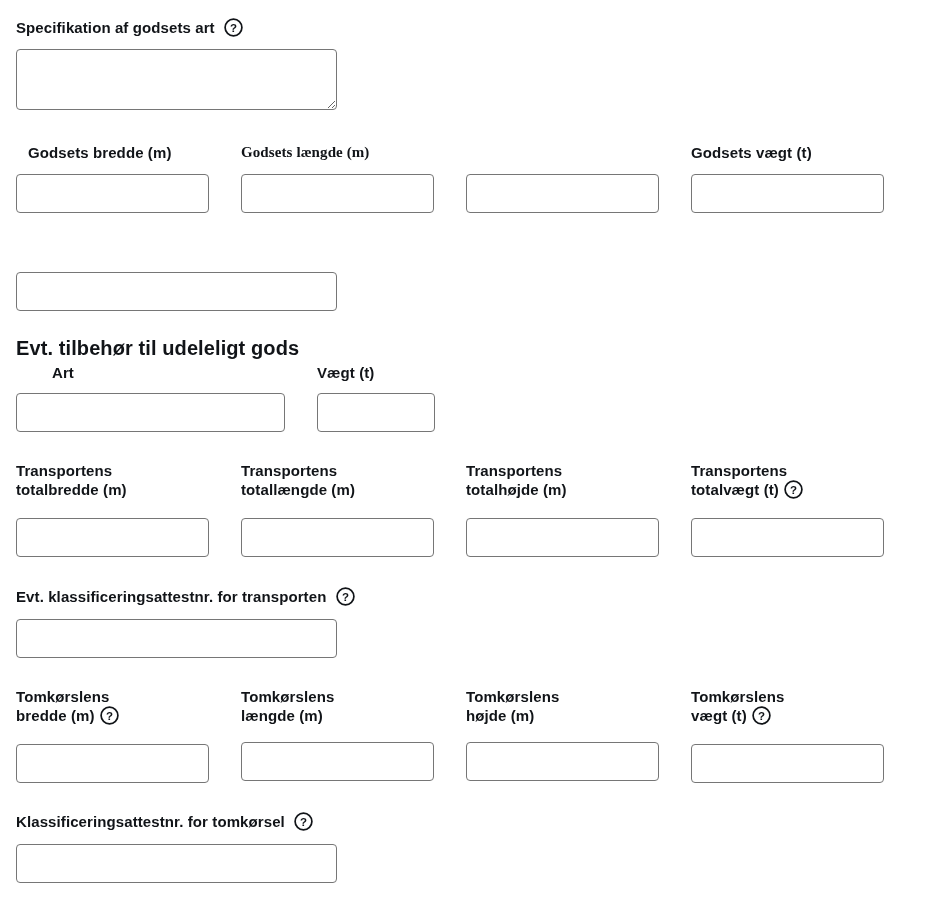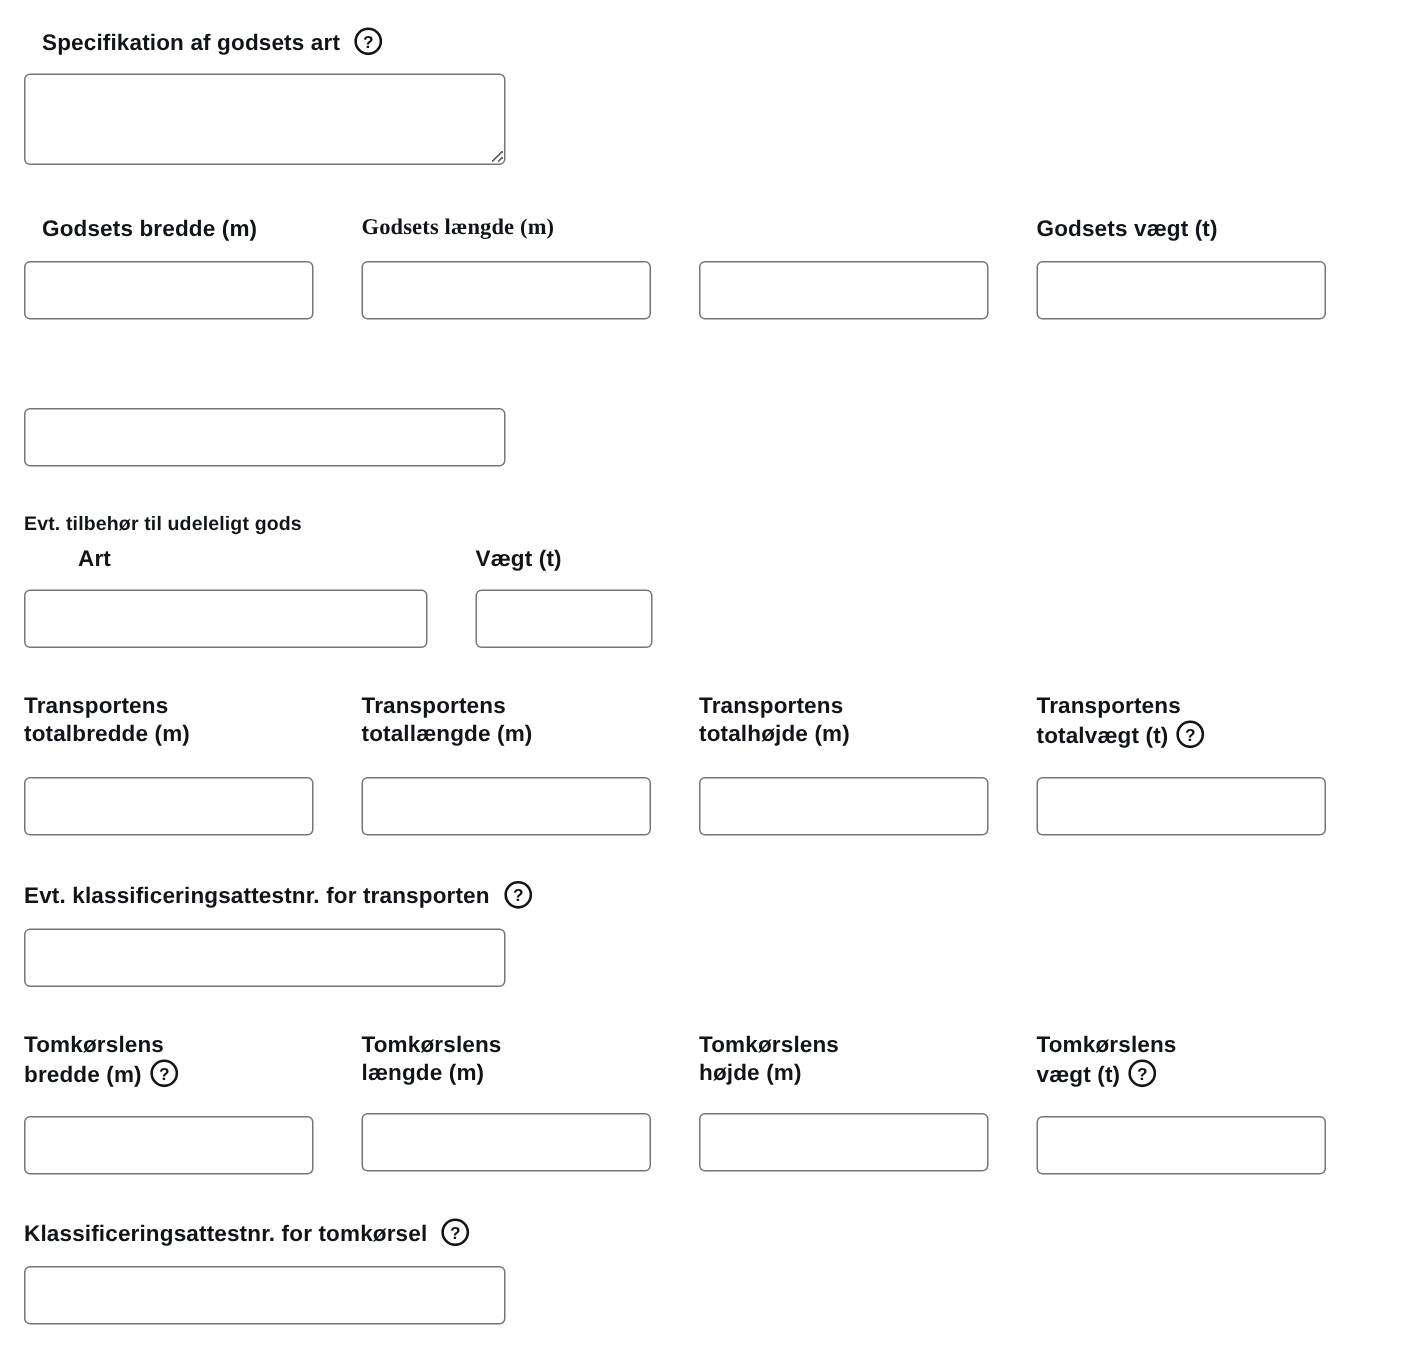--- a/index.html
+++ b/index.html
@@ -35,21 +35,21 @@
     font-weight: bold;
     line-height: 19px;
     color: #111418;
     white-space: nowrap;
     letter-spacing: 0.1px;
   }
   .label.two-line { white-space: normal; width: 210px; }
   .label .lbl-txt { display: inline; }
 
   .group-heading {
-    font-size: 13px;
+    font-size: 20px;
     font-weight: bold;
     line-height: 19px;
     color: #111418;
     white-space: nowrap;
     letter-spacing: 0.1px;
   }
 
   
   .help-icon {
     display: inline-block;
@@ -88,21 +88,21 @@
     outline: none;
     resize: both;
     overflow: auto;
   }
 </style>
 </head>
 <body>
 
 <div id="form-root">
 
-  <div class="abs label" style="left:16px; top:18px;margin-left:12px;">
+  <div class="abs label" style="left:16px; top:18px;">
     <span class="lbl-txt">Specifikation af godsets art</span>
     <span class="help-icon">
       <svg width="19" height="19" viewBox="0 0 19 19" aria-hidden="true">
         <circle cx="9.5" cy="9.5" r="8.4" fill="#ffffff" stroke="#111418" stroke-width="1.7"></circle>
         <text x="9.5" y="13.9" text-anchor="middle" font-family="Liberation Sans, sans-serif" font-size="11.5" font-weight="bold" fill="#111418">?</text>
       </svg>
     </span>
   </div>
   <textarea class="abs ta" style="left: 16px; top: 49px; width: 321px; height: 61px;" placeholder=""></textarea>
 

